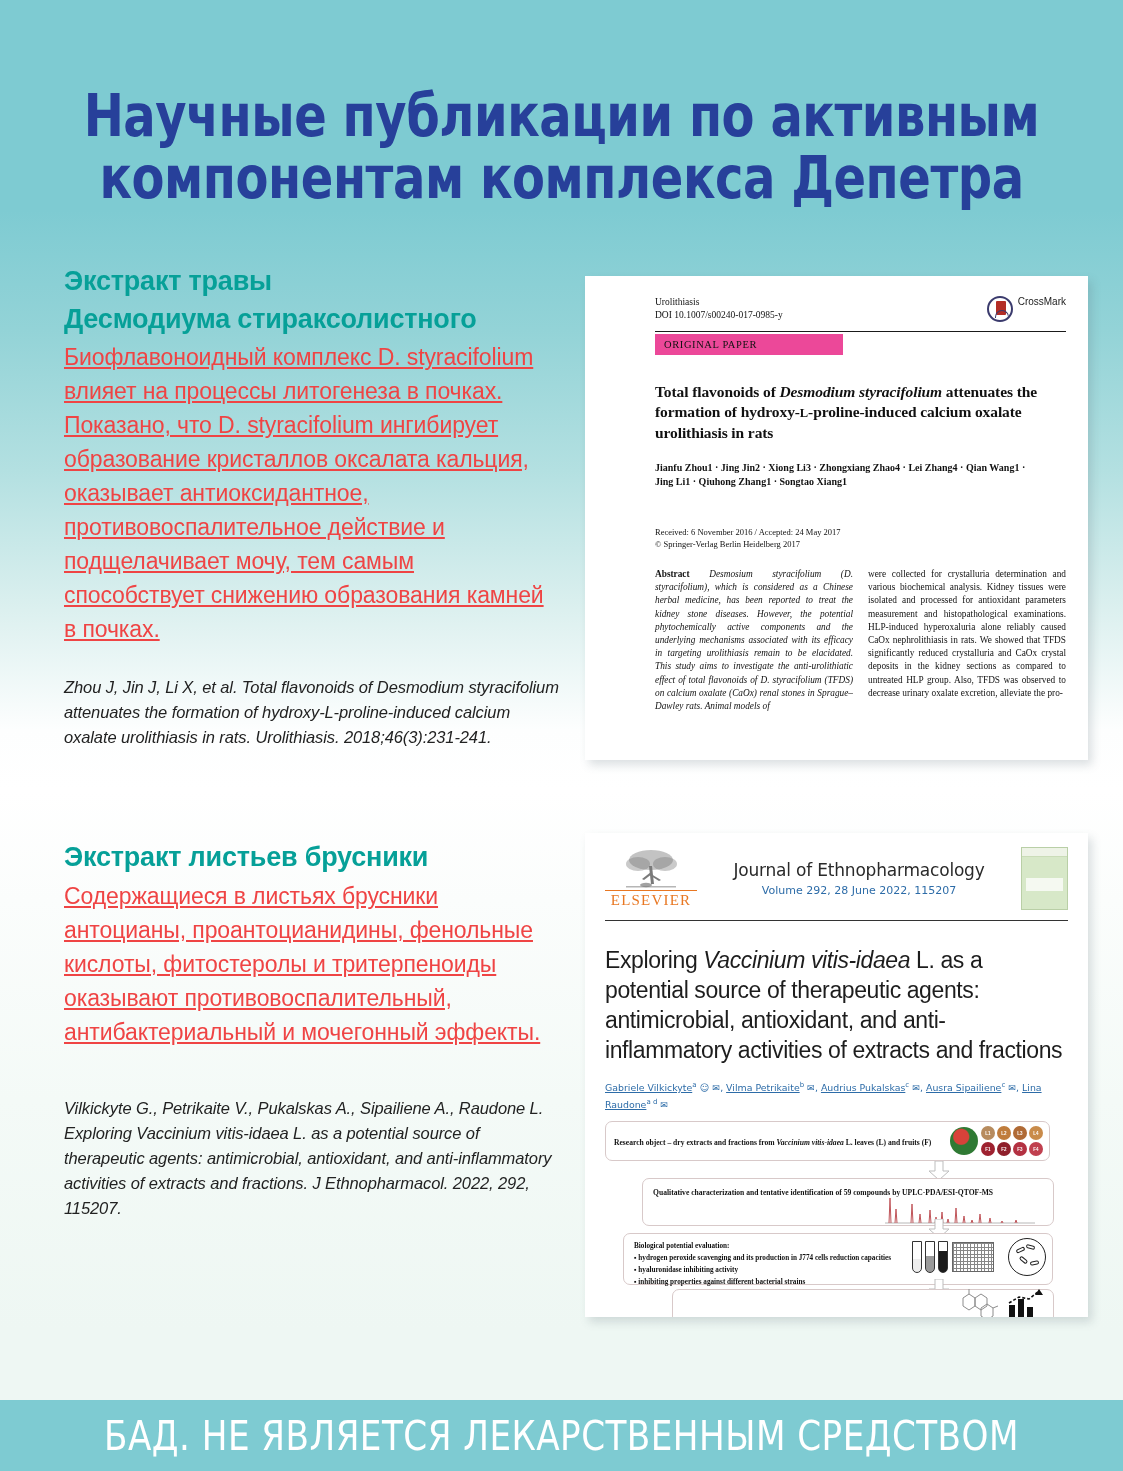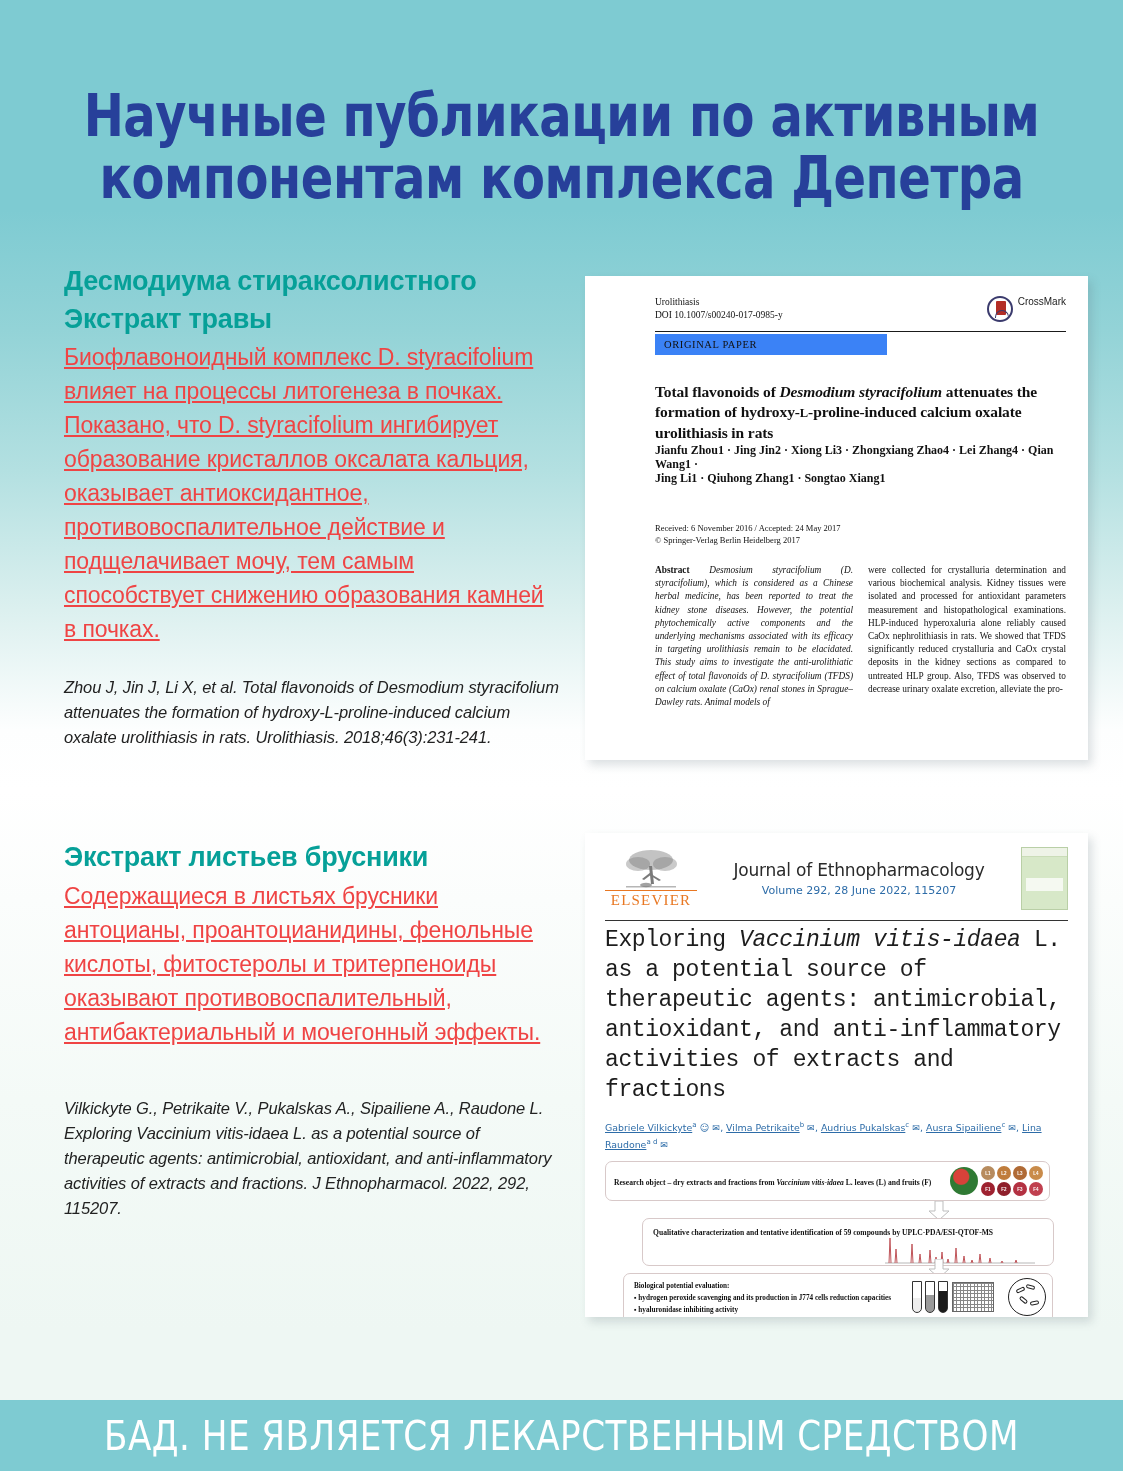--- a/index.html
+++ b/index.html
@@ -97,30 +97,30 @@
     width: 10px; height: 14px; background: #b32d26; border-radius: 1px;
   }
   .cm-badge::after {
     content: ""; position: absolute; left: 6px; bottom: 2px;
     width: 12px; height: 7px; border: 1.5px solid #3b3b6d;
     border-bottom: none; border-radius: 7px 7px 0 0;
   }
   .cm-text { font-family: "Liberation Sans", sans-serif; font-size: 10px; color: #222; }
   .p1-rule { border-top: 1.4px solid #1a1a1a; margin: 9px 0 0 0; }
   .p1-tag {
-    background: #3b82f6; font-size: 10.5px; letter-spacing: 0.6px;
-    padding: 5px 9px; display: block; width: 232px; margin-top: 2px;
+    background: #ec4899; font-size: 10.5px; letter-spacing: 0.6px;
+    padding: 5px 9px; display: block; width: 188px; margin-top: 2px;
   }
   .p1-title {
     font-weight: 700; font-size: 15.5px; line-height: 20px;
     margin-top: 27px; letter-spacing: -0.1px;
   }
   .p1-title i { font-style: italic; }
   .p1-title .sc { font-size: 12.5px; }
-  .p1-authors { font-weight: 700; font-size: 12px; line-height: 14px; }
+  .p1-authors { font-weight: 700; font-size: 10px; line-height: 14px; margin-top: 18px; }
   .p1-recv { font-size: 8.5px; line-height: 11.5px; margin-top: 38px; }
   .p1-cols { display: flex; gap: 15px; margin-top: 18px; }
   .p1-col { width: 50%; font-size: 9.3px; line-height: 13.2px; text-align: justify; }
   .p1-col b { font-weight: 700; }
   .p1-col i { font-style: italic; }
 
   
   .p2 { font-family: "DejaVu Sans", "Liberation Sans", sans-serif; color: #222; padding: 14px 20px 0 20px; }
   .p2-head { display: flex; align-items: center; justify-content: space-between; }
   .elsevier { width: 92px; text-align: center; }
@@ -136,22 +136,22 @@
   .p2-jname { font-size: 17px; color: #2a2a2a; letter-spacing: -0.2px; }
   .p2-jvol { font-size: 11px; color: #2d6ca8; margin-top: 4px; }
   .p2-cover {
     width: 47px; height: 63px; background: #d7e8c8;
     border: 1px solid #b9cfa6; position: relative; overflow: hidden;
   }
   .p2-cover .cv-top { height: 9px; background: #eef3e7; border-bottom: 1px solid #cadcb8; }
   .p2-cover .cv-band { position: absolute; top: 30px; left: 4px; right: 4px; height: 13px; background: #fff; opacity: .75; }
   .p2-rule { border-top: 1.4px solid #333; margin: 10px 0 0 0; }
   .p2-title {
-    font-family: Liberation Mono, monospace;
-    font-size: 23px; line-height: 30px; color: #1d1d1d; margin-top: 4px; letter-spacing: -0.4px;
+    font-family: Liberation Sans, sans-serif;
+    font-size: 23px; line-height: 30px; color: #1d1d1d; margin-top: 24px; letter-spacing: -0.4px;
   }
   .p2-title i { font-style: italic; }
   .p2-authors { font-size: 9.4px; line-height: 15px; color: #2d6ca8; margin-top: 13px; }
   .p2-authors u { text-decoration: underline; }
   .p2-authors sup { font-size: 7px; }
   .env { color: #2d6ca8; }
 
   
   .ga { margin-top: 9px; position: relative; height: 206px; }
   .ga-box {
@@ -204,22 +204,22 @@
 </style>
 </head>
 <body>
 
 <div class="title-wrap">
   <div class="title-line">Научные публикации по активным</div>
   <div class="title-line">компонентам комплекса Депетра</div>
 </div>
 
 <div class="col-left" id="block-desmodium" style="position:absolute;">
+  <div class="sec-head">Экстракт травы</div>
   <div class="sec-head">Десмодиума стираксолистного</div>
-  <div class="sec-head">Экстракт травы</div>
   <div class="body-txt" style="margin-top:2px;">Биофлавоноидный комплекс D. styracifolium влияет на процессы литогенеза в почках. Показано, что D. styracifolium ингибирует образование кристаллов оксалата кальция, оказывает антиоксидантное, противовоспалительное действие и подщелачивает мочу, тем самым способствует снижению образования камней в почках.</div>
 </div>
 
 <div class="col-left" id="block-cite1" style="position:absolute;">
   <div class="cite">Zhou J, Jin J, Li X, et al. Total flavonoids of Desmodium styracifolium attenuates the formation of hydroxy-L-proline-induced calcium oxalate urolithiasis in rats. Urolithiasis. 2018;46(3):231-241.</div>
 </div>
 
 <div class="col-left" id="block-vaccinium" style="position:absolute;">
   <div class="sec-head">Экстракт листьев брусники</div>
   <div class="body-txt" style="margin-top:3px;">Содержащиеся в листьях брусники антоцианы, проантоцианидины, фенольные кислоты, фитостеролы и тритерпеноиды оказывают противовоспалительный, антибактериальный и мочегонный эффекты.</div>

